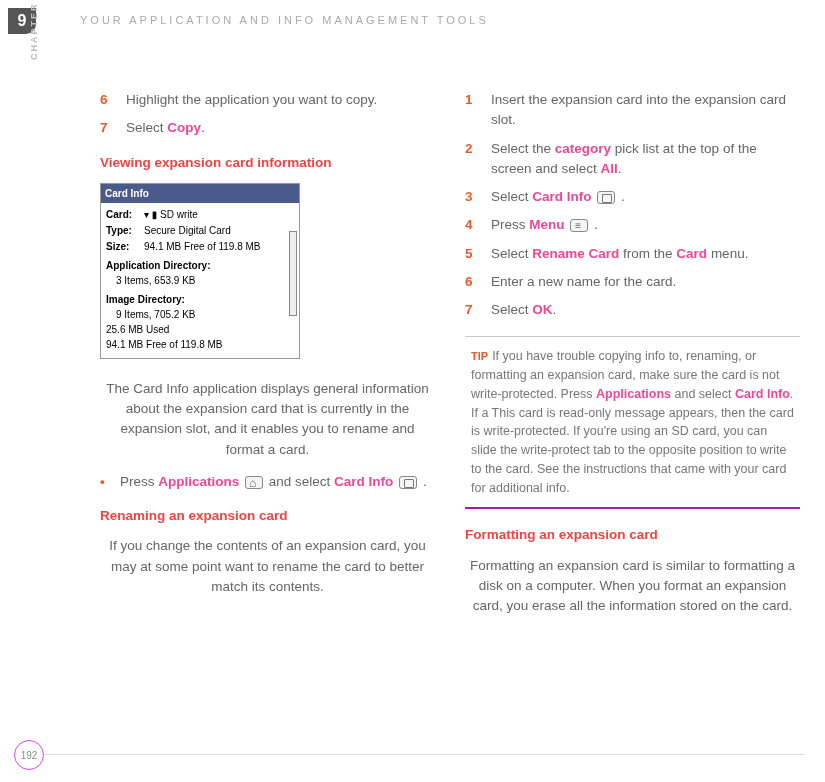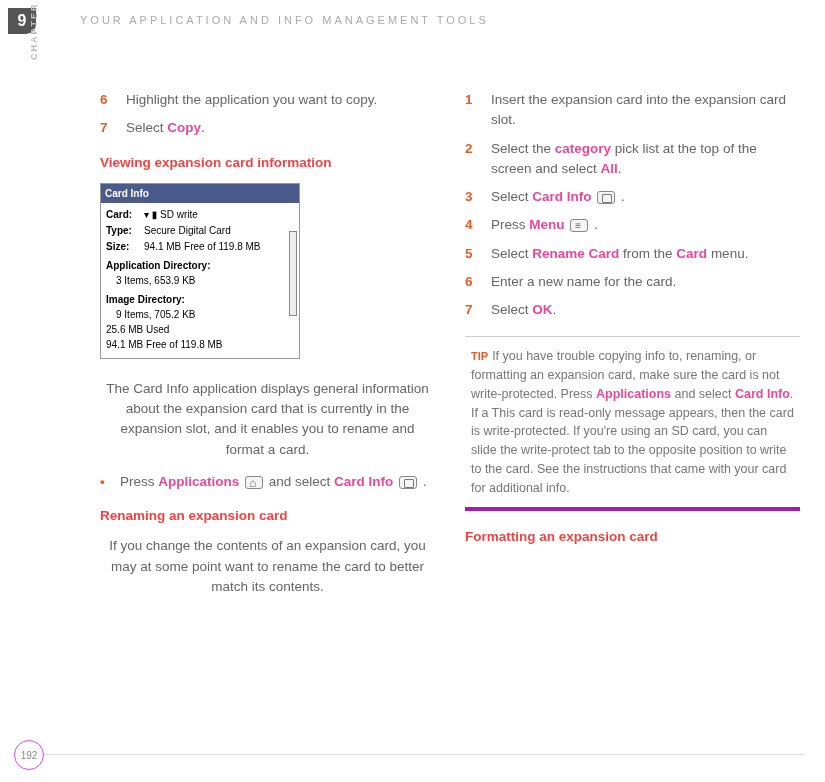--- a/index.html
+++ b/index.html
@@ -76,21 +76,21 @@
       vertical-align: middle;
       background: #f5f5f5;
       position: relative;
       margin: 0 2px;
     }
     .card-icon::before { content: ""; position: absolute; left: 4px; top: 2px; width: 8px; height: 7px; border: 1px solid #777; border-radius: 1px; }
     .menu-icon::before { content: "≡"; position: absolute; left: 4px; top: -2px; font-size: 10px; color: #666; }
     .house-icon::before { content: "⌂"; position: absolute; left: 3px; top: -3px; font-size: 12px; color: #666; }
     .tip-box {
       border-top: 1px solid #ccc;
-      border-bottom: 4px solid #a21caf;
+      border-bottom: 2px solid #a21caf;
       padding: 10px 6px;
       margin: 16px 0;
       font-size: 12.5px;
       line-height: 1.5;
       color: #777;
     }
     .tip-label { color: #e85c2b; font-weight: bold; font-size: 11px; margin-right: 4px; }
     .screenshot {
       border: 1px solid #999;
       width: 200px;
@@ -225,17 +225,18 @@
       <div class="step-text">
         <span>Select </span><span class="bold">OK</span><span>.</span>
       </div>
     </div>
 
     <div class="tip-box">
       <span class="tip-label">TIP</span><span>If you have trouble copying info to, renaming, or formatting an expansion card, make sure the card is not write-protected. Press </span><span class="bold">Applications</span><span> and select </span><span class="bold">Card Info</span><span>. If a This card is read-only message appears, then the card is write-protected. If you're using an SD card, you can slide the write-protect tab to the opposite position to write to the card. See the instructions that came with your card for additional info.</span>
     </div>
 
     <div class="section-head">Formatting an expansion card</div>
+    <div class="para">Formatting an expansion card is similar to formatting a disk on a computer. When you format an expansion card, you erase all the information stored on the card.</div>
   </div>
 </div>
 
 <div class="footer-line"></div>
 <div class="page-num">192</div>
 
 </body></html>

